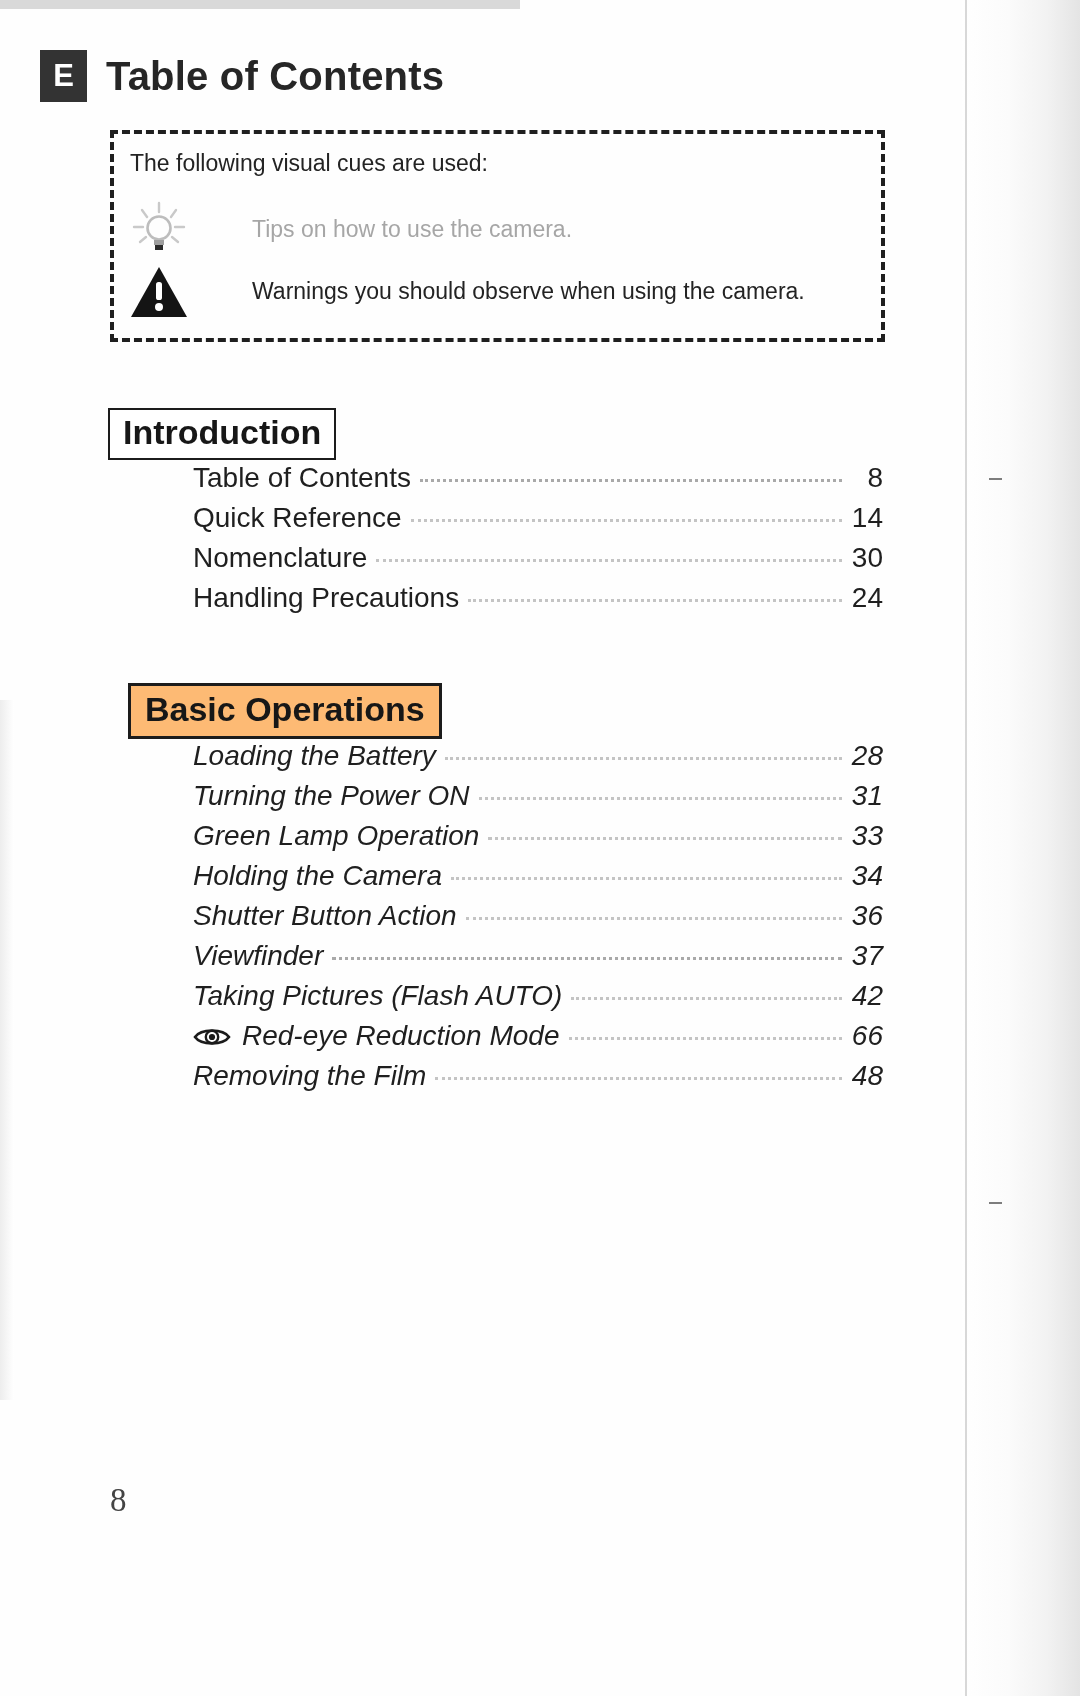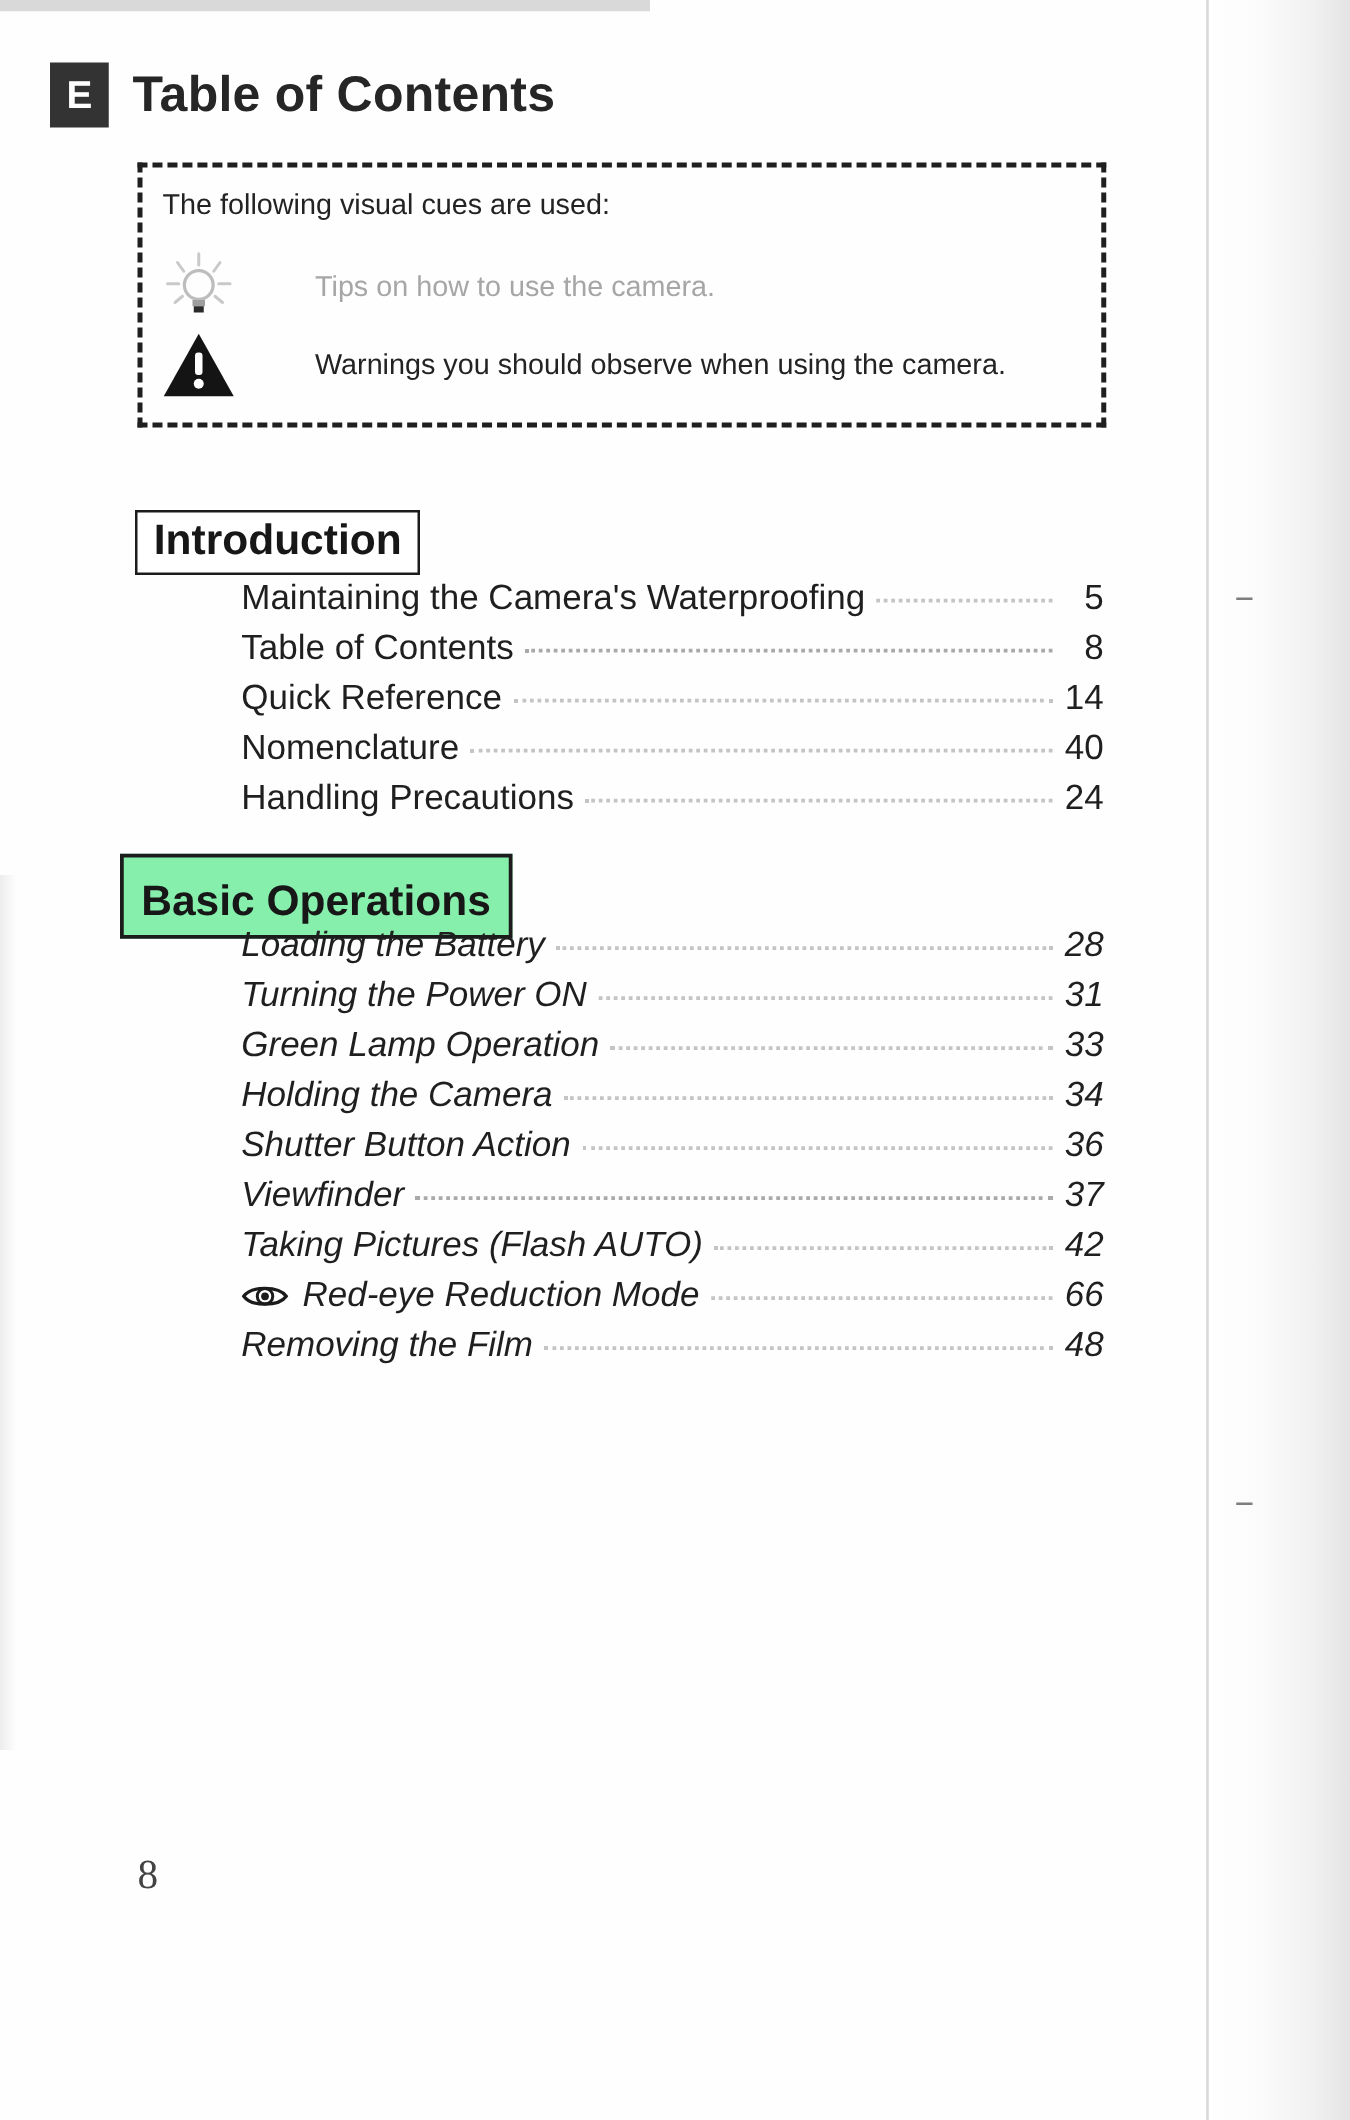--- a/index.html
+++ b/index.html
@@ -149,24 +149,24 @@
     color: #171717;
     background: #ffffff;
     line-height: 1.05;
   }
   .section-header.intro {
     top: 408px;
     left: 108px;
   }
   .section-header.basic {
     top: 683px;
-    left: 96px;
-    background: #86efac;
+    left: 128px;
+    background: #fdba74;
     border-width: 3px;
-    padding: 18px 14px 8px 14px;
+    padding: 6px 14px 8px 14px;
   }
 
   
   .toc {
     position: absolute;
     left: 193px;
     width: 690px;
   }
   .toc.intro-list { top: 462px; }
   .toc.basic-list { top: 740px; font-style: italic; }
@@ -268,38 +268,33 @@
     </svg>
   </div>
   <div class="cue-gap"></div>
   <div class="cue-text">Warnings you should observe when using the camera.</div>
 </div>
 
 <div class="section-header intro">Introduction</div>
 
 <div class="toc intro-list">
   <div class="toc-row">
-    <span class="toc-label">Maintaining the Camera's Waterproofing</span>
-    <span class="toc-leader"></span>
-    <span class="toc-page">5</span>
-  </div>
-  <div class="toc-row">
     <span class="toc-label">Table of Contents</span>
     <span class="toc-leader darker"></span>
     <span class="toc-page">8</span>
   </div>
   <div class="toc-row">
     <span class="toc-label">Quick Reference</span>
     <span class="toc-leader"></span>
     <span class="toc-page">14</span>
   </div>
   <div class="toc-row">
     <span class="toc-label">Nomenclature</span>
     <span class="toc-leader"></span>
-    <span class="toc-page">40</span>
+    <span class="toc-page">30</span>
   </div>
   <div class="toc-row">
     <span class="toc-label">Handling Precautions</span>
     <span class="toc-leader"></span>
     <span class="toc-page">24</span>
   </div>
 </div>
 
 <div class="section-header basic">Basic Operations</div>
 

